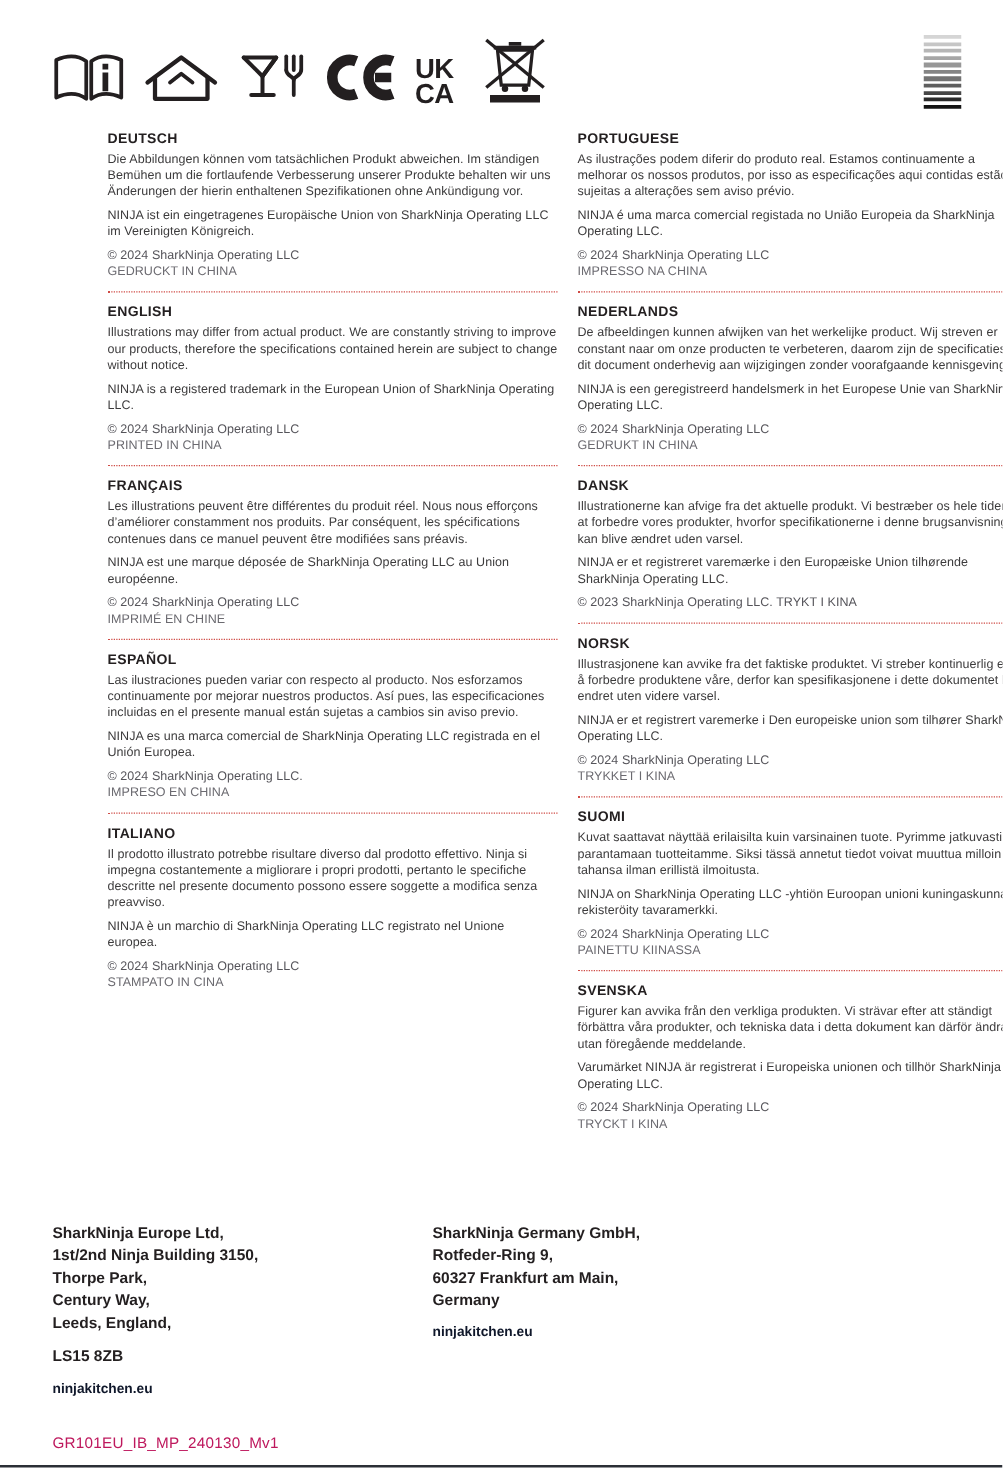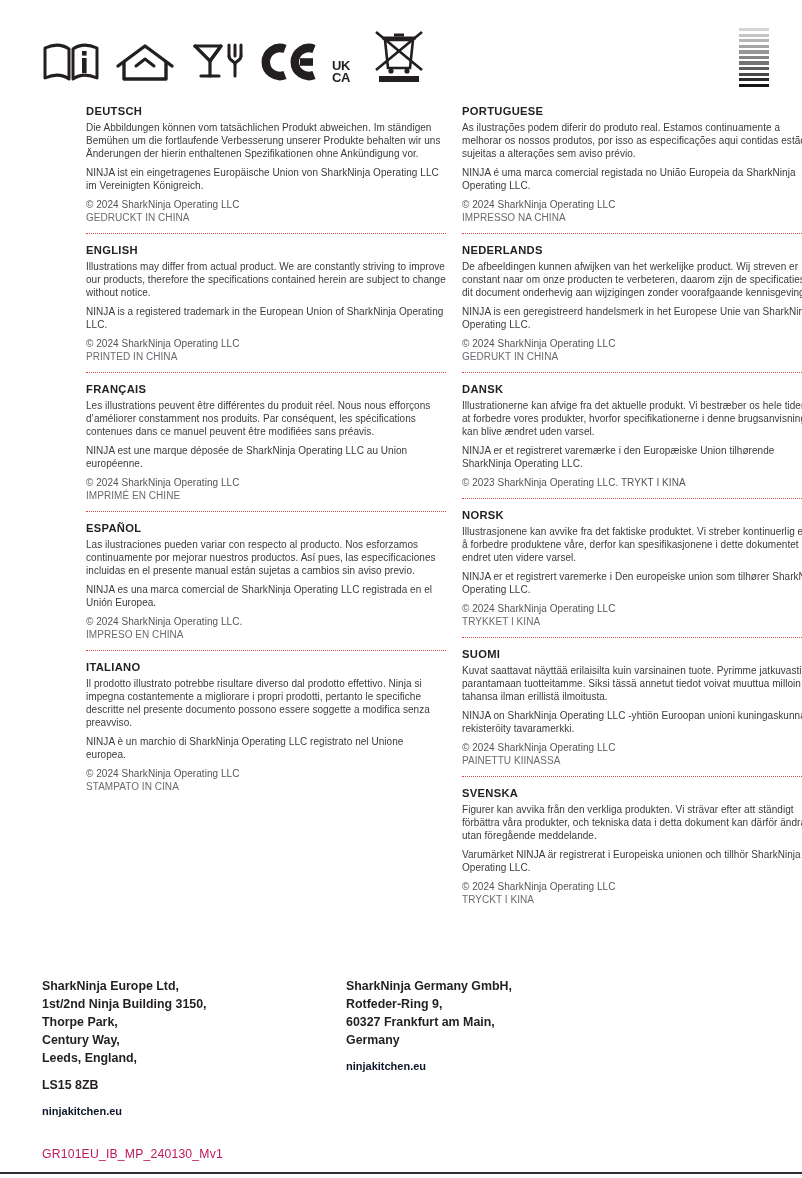--- a/index.html
+++ b/index.html
@@ -181,21 +181,21 @@
     </span>
 
     <span class="symbol">
       <svg width="58" height="44" viewBox="0 0 58 44" fill="none">
         <path d="M25 9 A14 14 0 1 0 25 35" stroke="#231f20" stroke-width="8.5" fill="none" stroke-linecap="butt"></path>
         <path d="M54 9 A14 14 0 1 0 54 35" stroke="#231f20" stroke-width="8.5" fill="none" stroke-linecap="butt"></path>
         <rect x="40" y="18.2" width="13" height="7.6" fill="#231f20"></rect>
       </svg>
     </span>
 
-    <span class="symbol" style="font-weight:bold;font-size:13px;line-height:0.92;letter-spacing:-0.5px;color:#231f20;padding-bottom:4px;">
+    <span class="symbol" style="font-weight:bold;font-size:22px;line-height:0.92;letter-spacing:-0.5px;color:#231f20;padding-bottom:4px;">
       <span>UK</span><br>
       <span>CA</span>
     </span>
 
     <span class="symbol" style="margin-left:8px;">
       <svg width="54" height="56" viewBox="0 0 54 56" fill="none">
 
         <path d="M13 12 L41 12 L38 40 L16 40 Z" stroke="#231f20" stroke-width="2.6" fill="none"></path>
         <path d="M10 10 L44 10" stroke="#231f20" stroke-width="3"></path>
         <path d="M22 7 L32 7" stroke="#231f20" stroke-width="3"></path>

